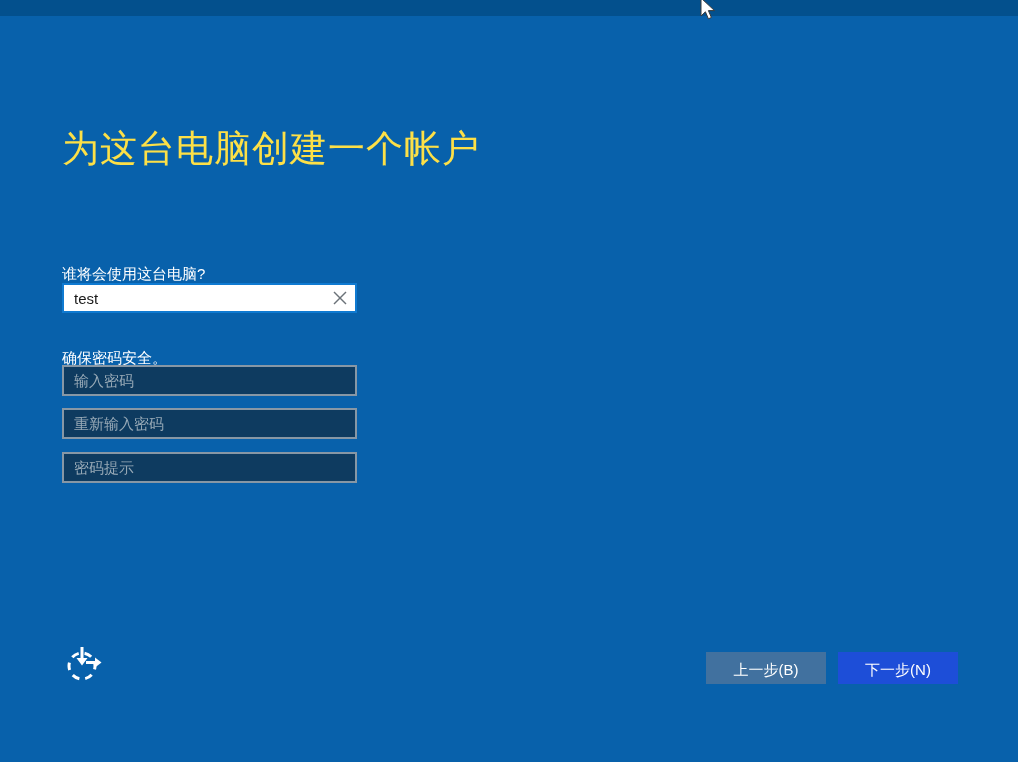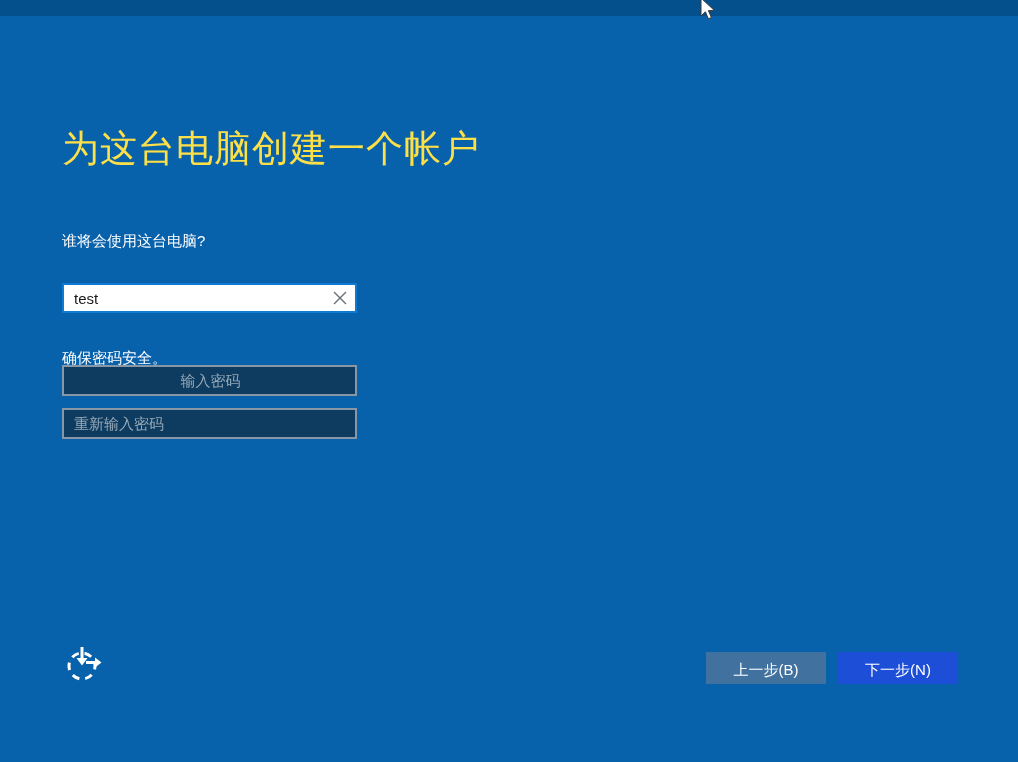--- a/index.html
+++ b/index.html
@@ -20,21 +20,21 @@
     font-size:37px;font-weight:300;letter-spacing:1px;color:#fde047;
   }
   .page-subtitle{
     position:absolute;left:62px;top:205px;margin:0;
     font-size:15px;font-weight:400;color:#ffffff;
   }
   .field-label{
     position:absolute;left:62px;margin:0;
     font-size:15px;color:#ffffff;
   }
-  .username-label{top:232px;}
+  .username-label{top:265px;}
   .security-label{top:349px;}
   .username-wrap{
     position:absolute;left:62px;top:283px;width:295px;height:30px;
     background:#ffffff;border:2px solid #0f7ad1;box-sizing:border-box;
     display:flex;align-items:center;
   }
   .username-input{
     flex:1;height:100%;border:none;outline:none;background:transparent;
     font-family:"Liberation Sans","DejaVu Sans",sans-serif;
     font-size:15px;color:#1a1a1a;padding:0 0 0 10px;min-width:0;
@@ -43,21 +43,21 @@
     width:30px;height:100%;display:flex;align-items:center;justify-content:center;
     cursor:pointer;background:transparent;border:none;padding:0;
   }
   .pw-input{
     position:absolute;left:62px;width:295px;height:31px;box-sizing:border-box;
     background:#0e3b60;border:2px solid #8797a5;
     font-family:"Liberation Sans","DejaVu Sans",sans-serif;
     font-size:15px;color:#dbe4ea;padding:0 8px 0 10px;outline:none;
   }
   .pw-input::placeholder{color:#97a9b6;opacity:1;}
-  .pw-1{top:365px;text-align:center;}
+  .pw-1{top:365px;}
   .pw-2{top:408px;}
   .pw-3{top:452px;}
   .btn{
     position:absolute;top:652px;width:120px;height:32px;
     border:none;color:#ffffff;font-size:15px;
     font-family:"Liberation Sans","DejaVu Sans",sans-serif;
     cursor:pointer;padding:9px;
   }
   .btn-back{left:706px;background:#41719f;}
   .btn-next{left:838px;background:#1d4ed8;}
@@ -93,20 +93,21 @@
       </span>
     </button>
   </div>
 
   <p class="field-label security-label">确保密码安全。</p>
 
   <input class="pw-input pw-1" type="password" placeholder="输入密码" style="">
 
   <input class="pw-input pw-2" type="password" placeholder="重新输入密码" style="">
 
+  <input class="pw-input pw-3" type="text" placeholder="密码提示" style="">
 
   <button class="eoa-btn">
     <span style="display:flex;">
       <svg width="44" height="44" viewBox="0 0 44 44">
         <g fill="none" stroke="#ffffff" stroke-width="3">
           <circle cx="19" cy="24" r="13" stroke-dasharray="7.5 6" stroke-dashoffset="4"></circle>
           <line x1="19" y1="5" x2="19" y2="17"></line>
           <line x1="23" y1="20.5" x2="33" y2="20.5"></line>
         </g>
         <polygon points="13.5,16 24.5,16 19,23.5" fill="#ffffff"></polygon>

